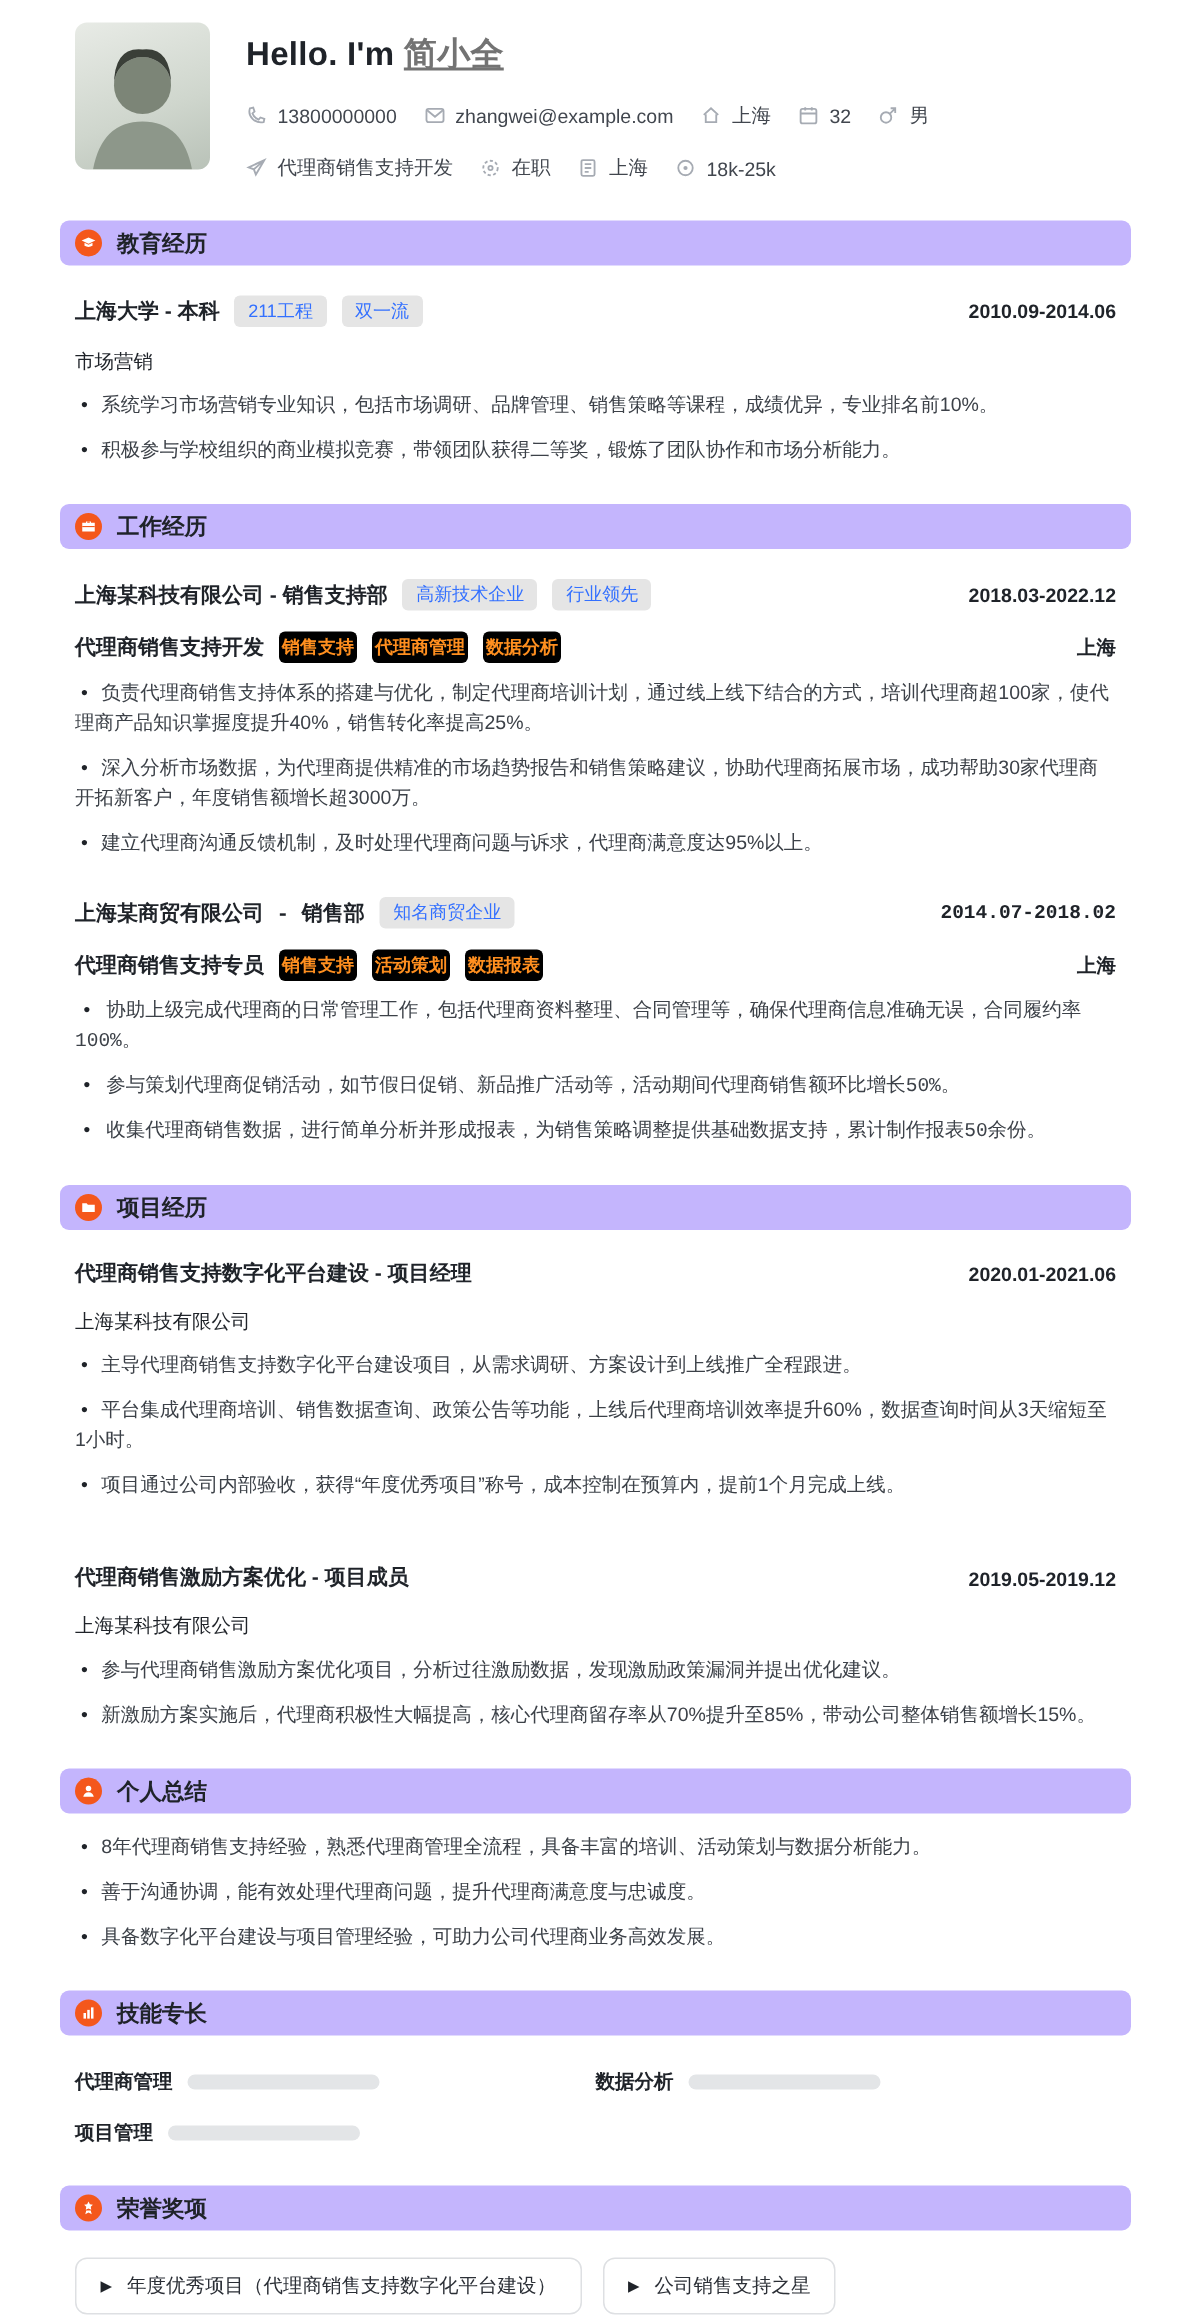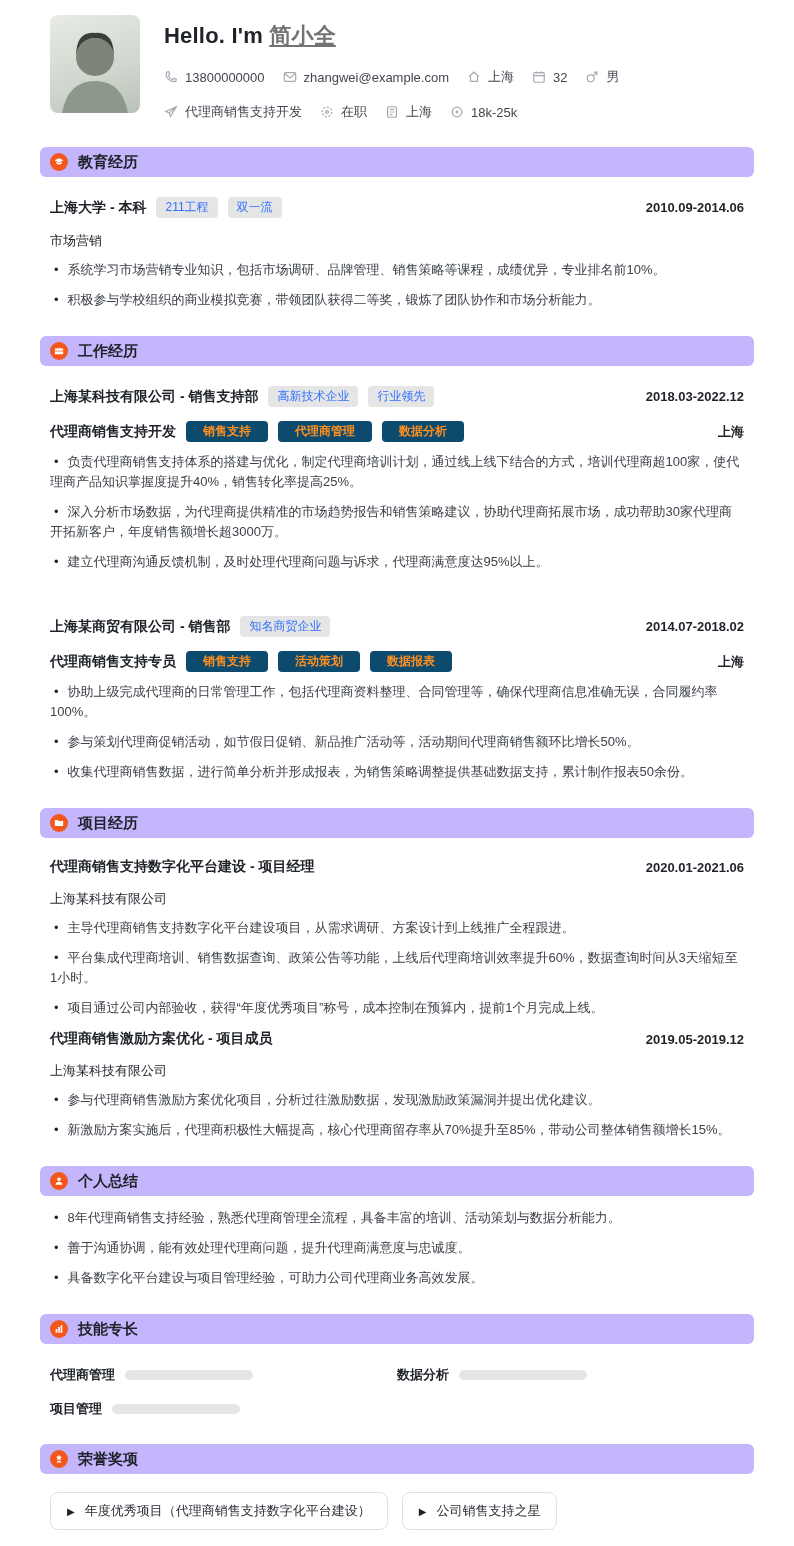--- a/index.html
+++ b/index.html
@@ -44,22 +44,22 @@
   .entry { margin-top:20px; }
   .erow { display:flex; align-items:center; justify-content:space-between; }
   .eleft { display:flex; align-items:center; gap:10px; flex-wrap:wrap; }
   .etitle { font-size:14px; font-weight:bold; color:#1f2329; }
   .edate, .eloc { font-size:13px; font-weight:bold; color:#1f2329; white-space:nowrap; }
   .tag-b {
     background:#e5e5e5; color:#3370ff; font-size:12px;
     padding:2px 9px; border-radius:4px;
   }
   .tag-o {
-    background:#0c4a6e; color:#ff8f1f; font-size:12px; font-weight:bold;
-    padding:2px 17px; border-radius:4px;
+    background:#000000; color:#ff8f1f; font-size:12px; font-weight:bold;
+    padding:2px 2px; border-radius:4px;
   }
   .sub { font-size:13px; font-weight:normal; color:#1f2329; margin-top:14px; }
   .bullets { margin-top:6px; }
   .bullet { line-height:20px; margin-top:10px; color:#3c4148; }
   .bullet .dot { display:inline-block; margin:0 9px 0 4px; color:#1f2329; }
 
   
   .skills { display:flex; flex-wrap:wrap; margin-top:6px; }
   .skill { width:50%; display:flex; align-items:center; margin-top:16px; }
   .sk-label { font-weight:bold; color:#1f2329; margin-right:10px; }
@@ -233,21 +233,21 @@
       </div>
       <span class="eloc">上海</span>
     </div>
     <div class="bullets">
       <div class="bullet"><span class="dot">•</span><span>负责代理商销售支持体系的搭建与优化，制定代理商培训计划，通过线上线下结合的方式，培训代理商超100家，使代理商产品知识掌握度提升40%，销售转化率提高25%。</span></div>
       <div class="bullet"><span class="dot">•</span><span>深入分析市场数据，为代理商提供精准的市场趋势报告和销售策略建议，协助代理商拓展市场，成功帮助30家代理商开拓新客户，年度销售额增长超3000万。</span></div>
       <div class="bullet"><span class="dot">•</span><span>建立代理商沟通反馈机制，及时处理代理商问题与诉求，代理商满意度达95%以上。</span></div>
     </div>
   </div>
 
-  <div class="entry" style="margin-top:44px;">
+  <div class="entry" style="margin-top:26px;font-family:Liberation Mono, monospace;">
     <div class="erow">
       <div class="eleft">
         <span class="etitle">上海某商贸有限公司 - 销售部</span>
         <span class="tag-b">知名商贸企业</span>
       </div>
       <span class="edate">2014.07-2018.02</span>
     </div>
     <div class="erow" style="margin-top:14px;">
       <div class="eleft">
         <span class="etitle">代理商销售支持专员</span>
@@ -279,21 +279,21 @@
       <span class="edate">2020.01-2021.06</span>
     </div>
     <div class="sub">上海某科技有限公司</div>
     <div class="bullets">
       <div class="bullet"><span class="dot">•</span><span>主导代理商销售支持数字化平台建设项目，从需求调研、方案设计到上线推广全程跟进。</span></div>
       <div class="bullet"><span class="dot">•</span><span>平台集成代理商培训、销售数据查询、政策公告等功能，上线后代理商培训效率提升60%，数据查询时间从3天缩短至1小时。</span></div>
       <div class="bullet"><span class="dot">•</span><span>项目通过公司内部验收，获得“年度优秀项目”称号，成本控制在预算内，提前1个月完成上线。</span></div>
     </div>
   </div>
 
-  <div class="entry" style="margin-top:12px;">
+  <div class="entry" style="margin-top:43px;">
     <div class="erow">
       <span class="etitle">代理商销售激励方案优化 - 项目成员</span>
       <span class="edate">2019.05-2019.12</span>
     </div>
     <div class="sub">上海某科技有限公司</div>
     <div class="bullets">
       <div class="bullet"><span class="dot">•</span><span>参与代理商销售激励方案优化项目，分析过往激励数据，发现激励政策漏洞并提出优化建议。</span></div>
       <div class="bullet"><span class="dot">•</span><span>新激励方案实施后，代理商积极性大幅提高，核心代理商留存率从70%提升至85%，带动公司整体销售额增长15%。</span></div>
     </div>
   </div>

